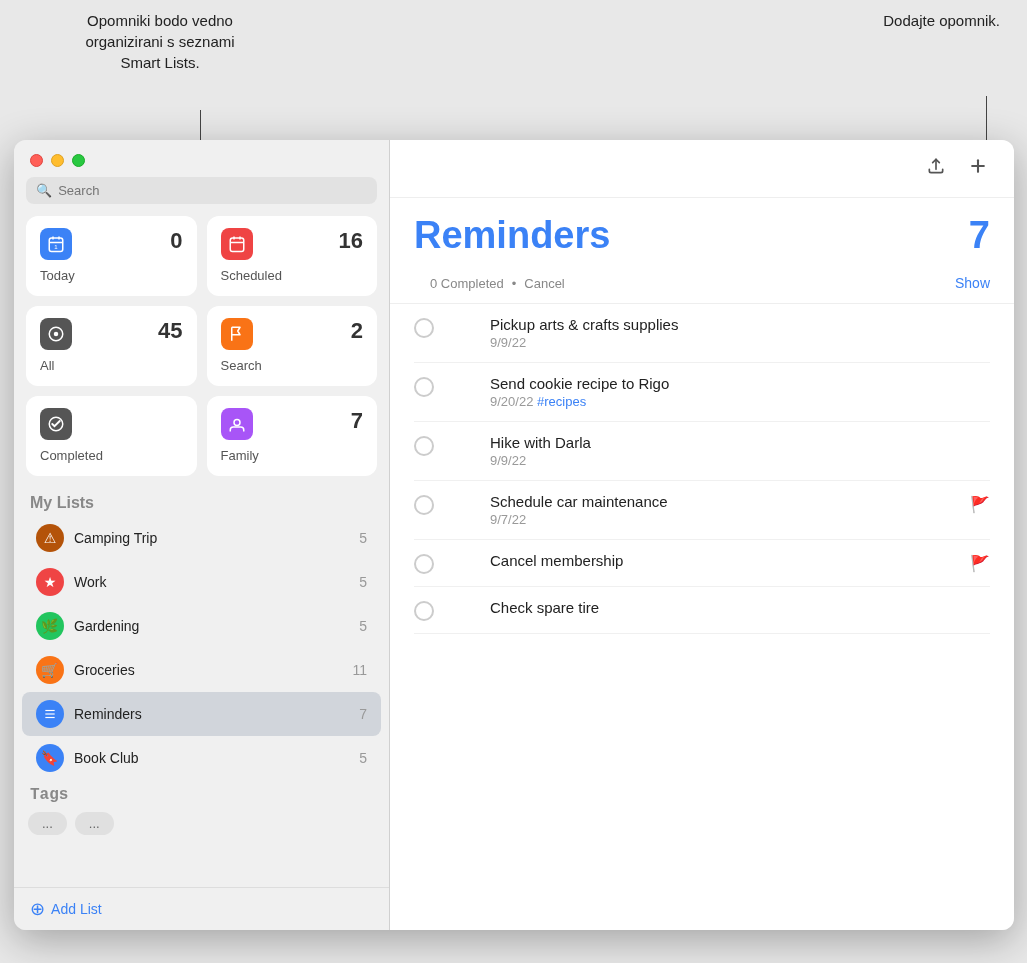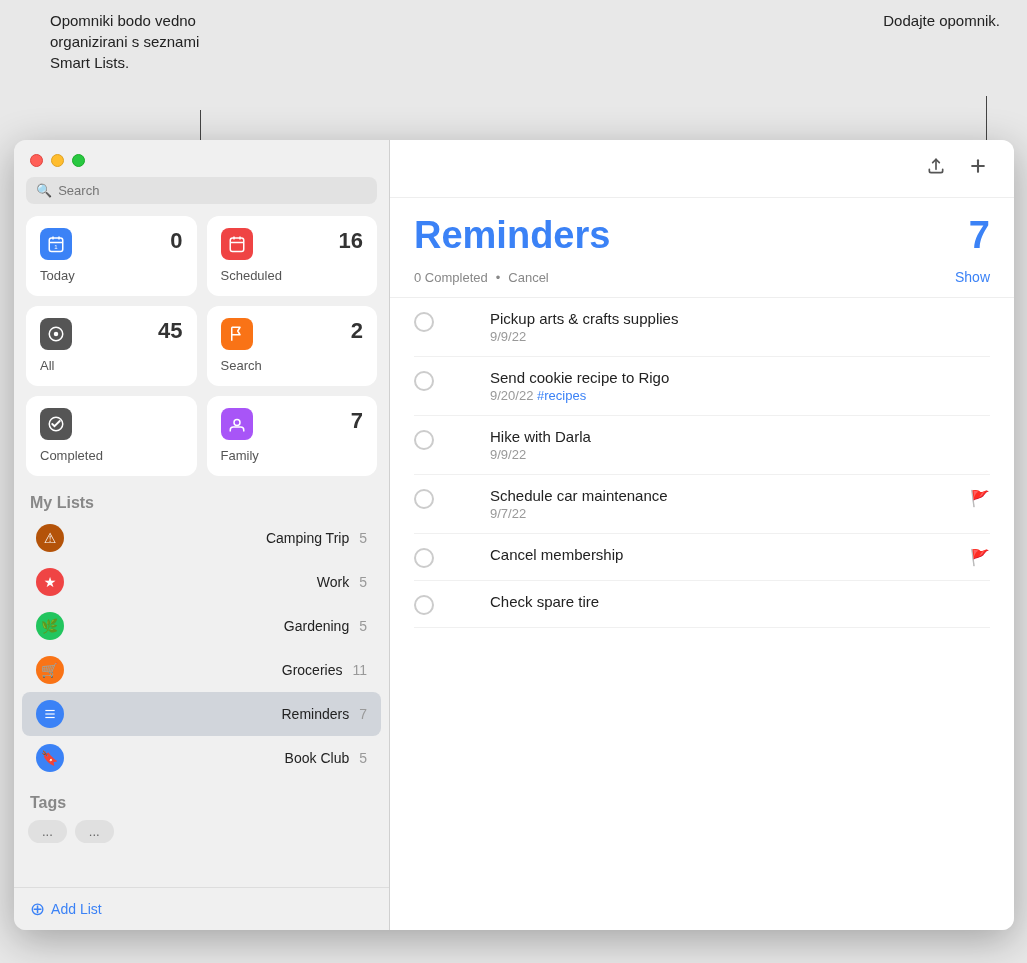--- a/index.html
+++ b/index.html
@@ -10,20 +10,21 @@
       height: 963px;
       overflow: hidden;
       position: relative;
     }
 
     
     .annotation {
       position: absolute;
       font-size: 15px;
       color: #222;
+      text-align: center;
       line-height: 1.4;
       pointer-events: none;
     }
 
     
     .window {
       position: absolute;
       top: 140px;
       left: 14px;
       width: 1000px;
@@ -156,21 +157,20 @@
       align-items: center;
       justify-content: center;
       font-size: 14px;
       color: white;
       flex-shrink: 0;
     }
     .list-name {
       font-size: 14px;
       color: #222;
       flex: 1;
-      text-align: right;
     }
     .list-count {
       font-size: 14px;
       color: #999;
     }
 
     
     .add-list-bar {
       margin-top: auto;
       padding: 10px 16px;
@@ -220,27 +220,28 @@
       font-weight: 700;
       color: #3b82f6;
     }
     .reminders-count {
       font-size: 38px;
       font-weight: 700;
       color: #3b82f6;
     }
 
     .completed-bar {
-      padding: 4px 24px 12px 24px;
+      padding: 4px 24px 12px 40px;
       display: flex;
       align-items: center;
       gap: 8px;
       font-size: 13px;
       color: #888;
       border-bottom: 1px solid #eee;
+      margin-top: 6px;
     }
     .completed-bar .clear-btn {
       color: #888;
       cursor: pointer;
     }
     .completed-bar .show-btn {
       margin-left: auto;
       color: #3b82f6;
       cursor: pointer;
       font-size: 14px;
@@ -433,21 +434,21 @@
         <span class="list-count">7</span>
       </div>
 
       <div class="list-item">
         <div class="list-icon" style="background:#3b82f6;">🔖</div>
         <span class="list-name">Book Club</span>
         <span class="list-count">5</span>
       </div>
     </div>
 
-    <div class="section-label" style="margin-top: 8px;">Tags</div>
+    <div class="section-label" style=" font-family: Liberation Mono, monospace;">Tags</div>
     <div style="padding: 4px 14px; display:flex; gap:8px; flex-wrap:wrap;">
 
       <div style="background:#e0e0e0; border-radius:14px; padding:4px 14px; font-size:13px; color:#666;">...</div>
       <div style="background:#e0e0e0; border-radius:14px; padding:4px 14px; font-size:13px; color:#666;">...</div>
     </div>
 
     <div class="add-list-bar">
       <span style="color:#3b82f6; font-size:18px;">⊕</span>
       <span style="color:#3b82f6; font-size:14px;">Add List</span>
     </div>

